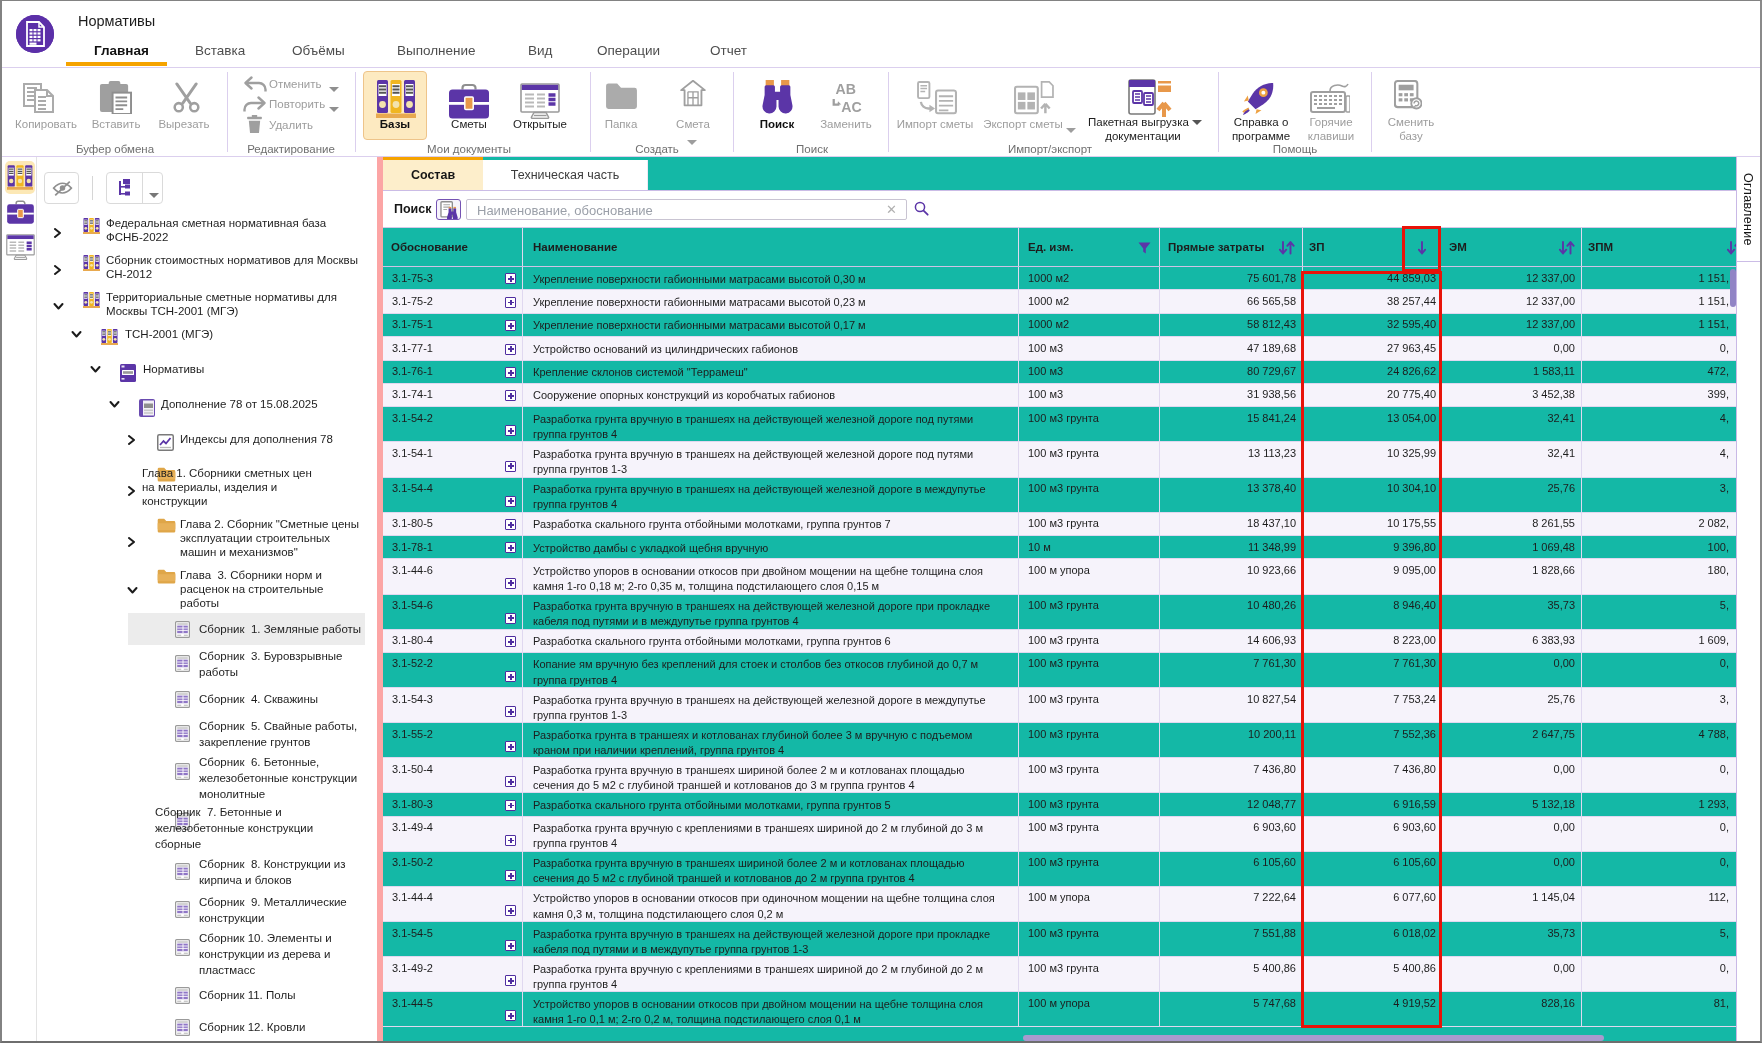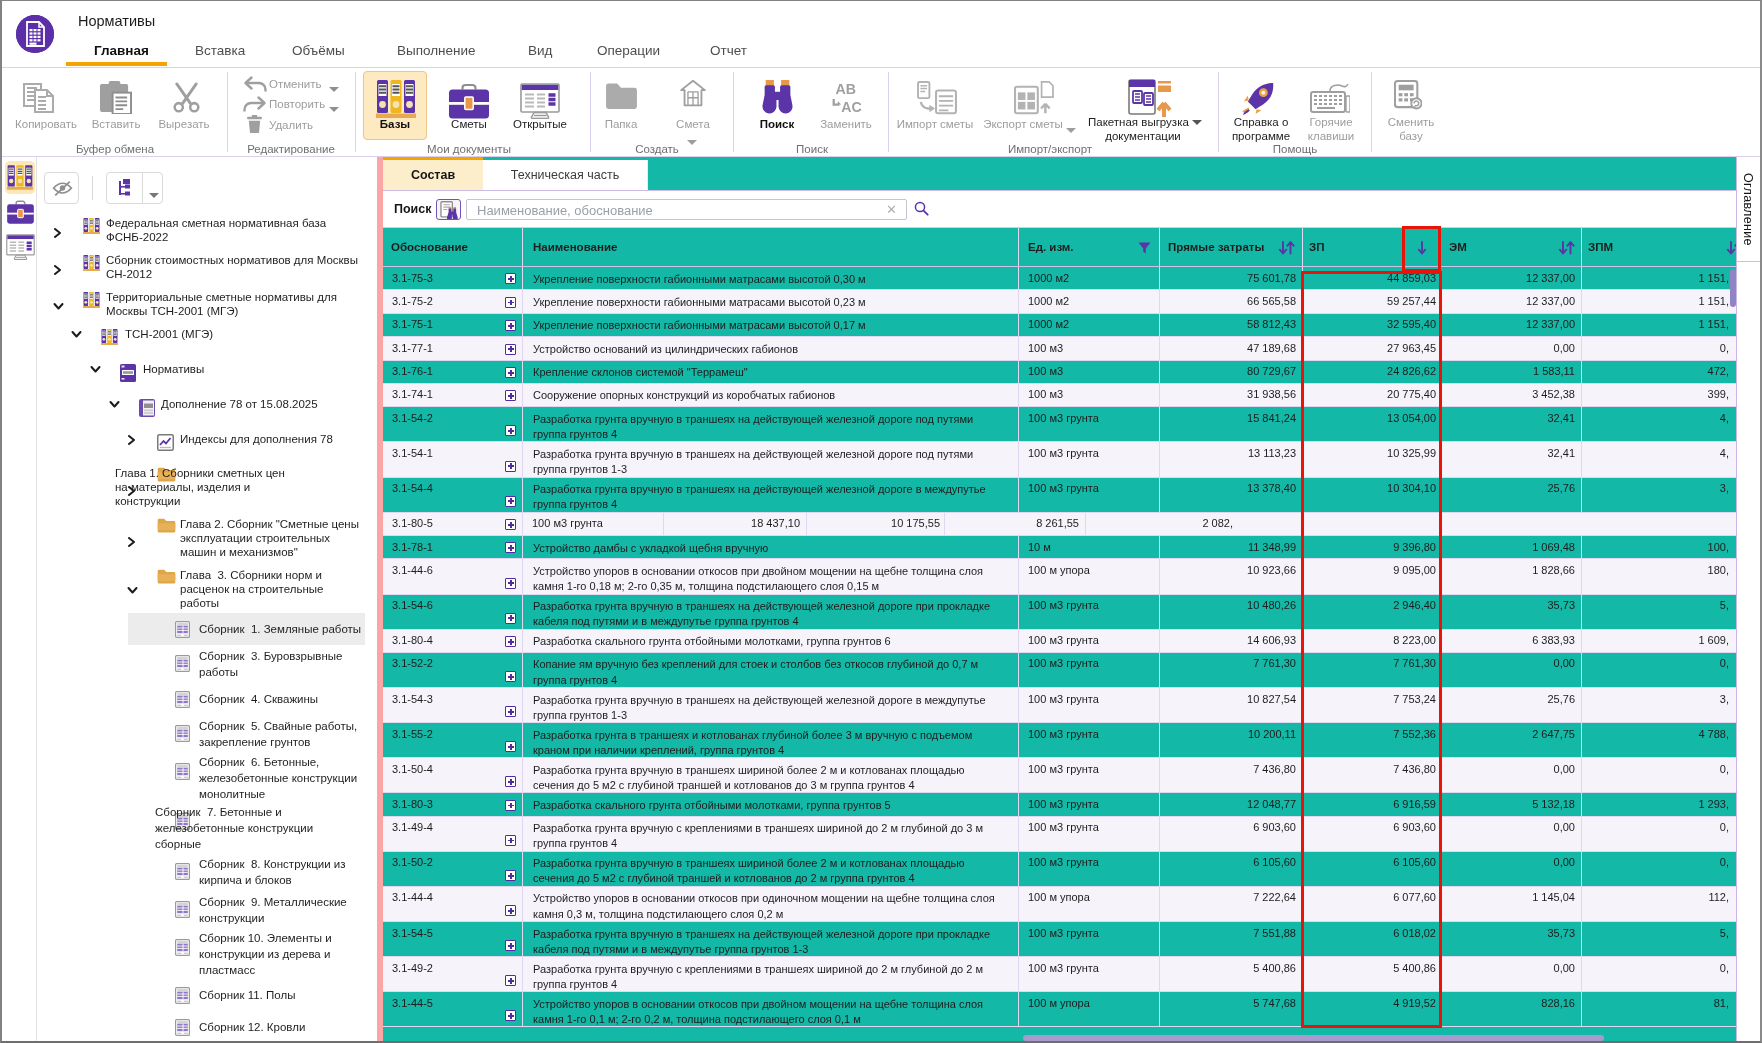--- a/index.html
+++ b/index.html
@@ -531,21 +531,21 @@
           <svg width="9" height="10" viewBox="0 0 9 10" xmlns="http://www.w3.org/2000/svg">
             <path d="M2 1 L7 5 L2 9" fill="none" stroke="#1b1b1b" stroke-width="2" stroke-linecap="round" stroke-linejoin="round"></path>
           </svg>
         </span>
         <span class="tico" style="left:120px;top:2px">
           <svg width="19" height="15" viewBox="0 0 36 29" xmlns="http://www.w3.org/2000/svg">
 <path d="M1 4 a2.5 2.5 0 0 1 2.5-2.5 h10 l4 4.5 h15 a2.5 2.5 0 0 1 2.5 2.5 v17 a2.5 2.5 0 0 1 -2.5 2.5 h-29 a2.5 2.5 0 0 1 -2.5 -2.5 z" fill="#dfa648"></path>
 <path d="M1 10 h34 v11 a2.5 2.5 0 0 1 -2.5 2.5 h-29 a2.5 2.5 0 0 1 -2.5 -2.5 z" fill="#e7b159"></path>
           </svg>
         </span>
-        <span class="ttxt" style="margin-left:78px">Глава 1. Сборники сметных цен<br>на материалы, изделия и<br>конструкции</span>
+        <span class="ttxt" style="margin-left:105px">Глава 1. Сборники сметных цен<br>на материалы, изделия и<br>конструкции</span>
       </div>
 <div class="titem" style="min-height:51px;line-height:14px;align-items:flex-start;padding-top:1px">
         <span class="chev" style="left:90px;top:21.0px">
           <svg width="9" height="10" viewBox="0 0 9 10" xmlns="http://www.w3.org/2000/svg">
             <path d="M2 1 L7 5 L2 9" fill="none" stroke="#1b1b1b" stroke-width="2" stroke-linecap="round" stroke-linejoin="round"></path>
           </svg>
         </span>
         <span class="tico" style="left:120px;top:2px">
           <svg width="19" height="15" viewBox="0 0 36 29" xmlns="http://www.w3.org/2000/svg">
 <path d="M1 4 a2.5 2.5 0 0 1 2.5-2.5 h10 l4 4.5 h15 a2.5 2.5 0 0 1 2.5 2.5 v17 a2.5 2.5 0 0 1 -2.5 2.5 h-29 a2.5 2.5 0 0 1 -2.5 -2.5 z" fill="#dfa648"></path>
@@ -796,21 +796,21 @@
           <span class="idtxt" style="display:block">3.1-75-2</span>
           <span class="plus"></span>
         </div>
         <div class="c c2">
           <div class="nm">Укрепление поверхности габионными матрасами высотой 0,23 м</div>
         </div>
         <div class="c c3">
           <span class="un" style="display:block">1000 м2</span>
         </div>
         <div class="c c4 num">66 565,58</div>
-        <div class="c c5 num">59 257,44</div>
+        <div class="c c5 num">38 257,44</div>
         <div class="c c6 num">12 337,00</div>
         <div class="c c7 num">1 151,</div>
       </div>
 <div class="row" style="height:23.4px">
         <div class="c c1">
           <span class="idtxt" style="display:block">3.1-75-1</span>
           <span class="plus"></span>
         </div>
         <div class="c c2">
           <div class="nm">Укрепление поверхности габионными матрасами высотой 0,17 м</div>
@@ -917,20 +917,23 @@
         <div class="c c4 num">13 378,40</div>
         <div class="c c5 num">10 304,10</div>
         <div class="c c6 num">25,76</div>
         <div class="c c7 num">3,</div>
       </div>
 <div class="row odd" style="height:23.4px">
         <div class="c c1">
           <span class="idtxt" style="display:block">3.1-80-5</span>
           <span class="plus"></span>
         </div>
+        <div class="c c2">
+          <div class="nm">Разработка скального грунта отбойными молотками, группа грунтов 7</div>
+        </div>
         <div class="c c3">
           <span class="un" style="display:block">100 м3 грунта</span>
         </div>
         <div class="c c4 num">18 437,10</div>
         <div class="c c5 num">10 175,55</div>
         <div class="c c6 num">8 261,55</div>
         <div class="c c7 num">2 082,</div>
       </div>
 <div class="row" style="height:23.4px">
         <div class="c c1">
@@ -969,21 +972,21 @@
           <span class="idtxt" style="display:block">3.1-54-6</span>
           <span class="plus"></span>
         </div>
         <div class="c c2">
           <div class="nm">Разработка грунта вручную в траншеях на действующей железной дороге при прокладке<br>кабеля под путями и в междупутье группа грунтов 4</div>
         </div>
         <div class="c c3">
           <span class="un" style="display:block">100 м3 грунта</span>
         </div>
         <div class="c c4 num">10 480,26</div>
-        <div class="c c5 num">2 946,40</div>
+        <div class="c c5 num">8 946,40</div>
         <div class="c c6 num">35,73</div>
         <div class="c c7 num">5,</div>
       </div>
 <div class="row odd" style="height:23.4px">
         <div class="c c1">
           <span class="idtxt" style="display:block">3.1-80-4</span>
           <span class="plus"></span>
         </div>
         <div class="c c2">
           <div class="nm">Разработка скального грунта отбойными молотками, группа грунтов 6</div>

